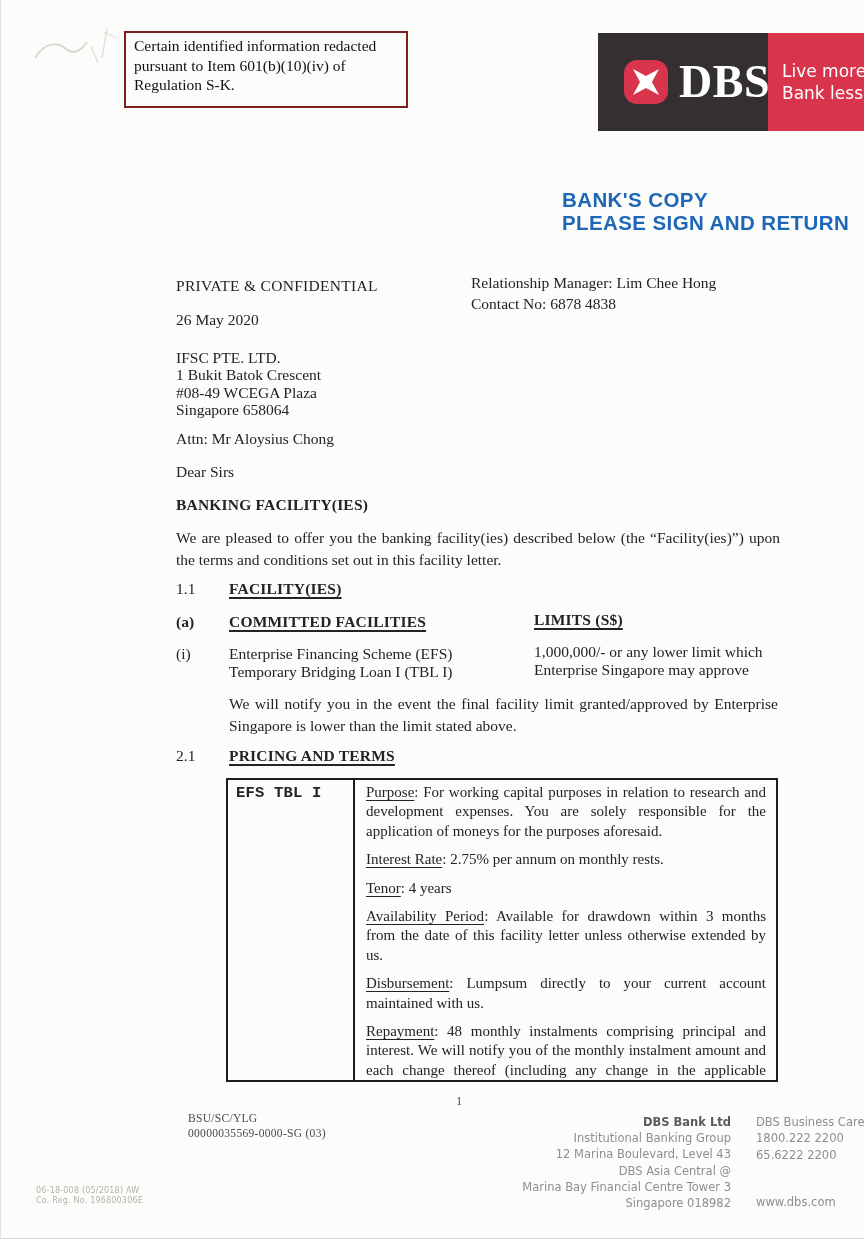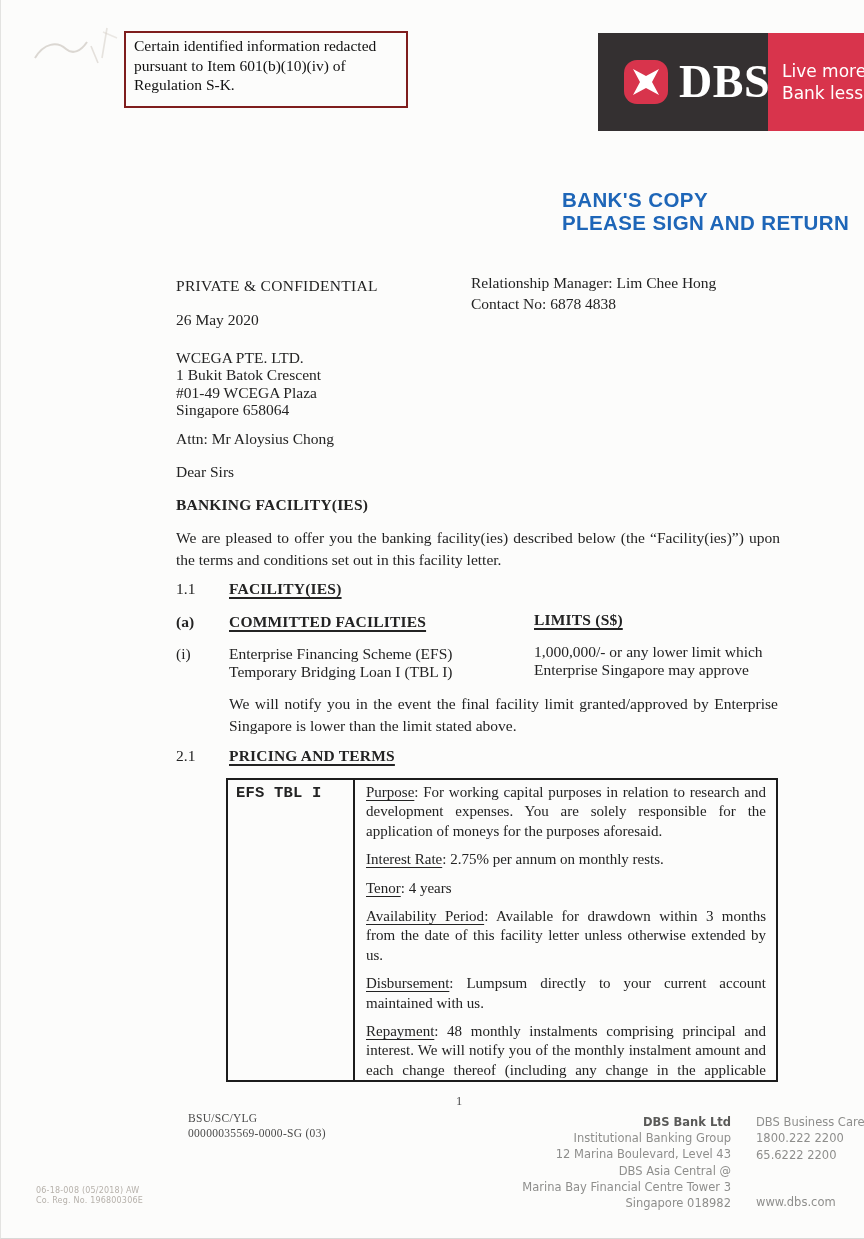--- a/index.html
+++ b/index.html
@@ -101,23 +101,23 @@
   </div>
 
   <div class="abs t private">PRIVATE &amp; CONFIDENTIAL</div>
   <div class="abs t rm">
     <div>Relationship Manager: Lim Chee Hong</div>
     <div>Contact No: 6878 4838</div>
   </div>
   <div class="abs t date">26 May 2020</div>
 
   <div class="abs t address">
-    <div>WCEGA PTE. LTD.</div>
+    <div>IFSC PTE. LTD.</div>
     <div>1 Bukit Batok Crescent</div>
-    <div>#01-49 WCEGA Plaza</div>
+    <div>#08-49 WCEGA Plaza</div>
     <div>Singapore 658064</div>
   </div>
 
   <div class="abs t attn">Attn: Mr Aloysius Chong</div>
   <div class="abs t dear">Dear Sirs</div>
   <div class="abs t subject">BANKING FACILITY(IES)</div>
   <div class="abs t intro">We are pleased to offer you the banking facility(ies) described below (the “Facility(ies)”) upon the terms and conditions set out in this facility letter.</div>
 
   <div class="abs t h11">
     <span class="num">1.1</span><span class="uhead">FACILITY(IES)</span>

